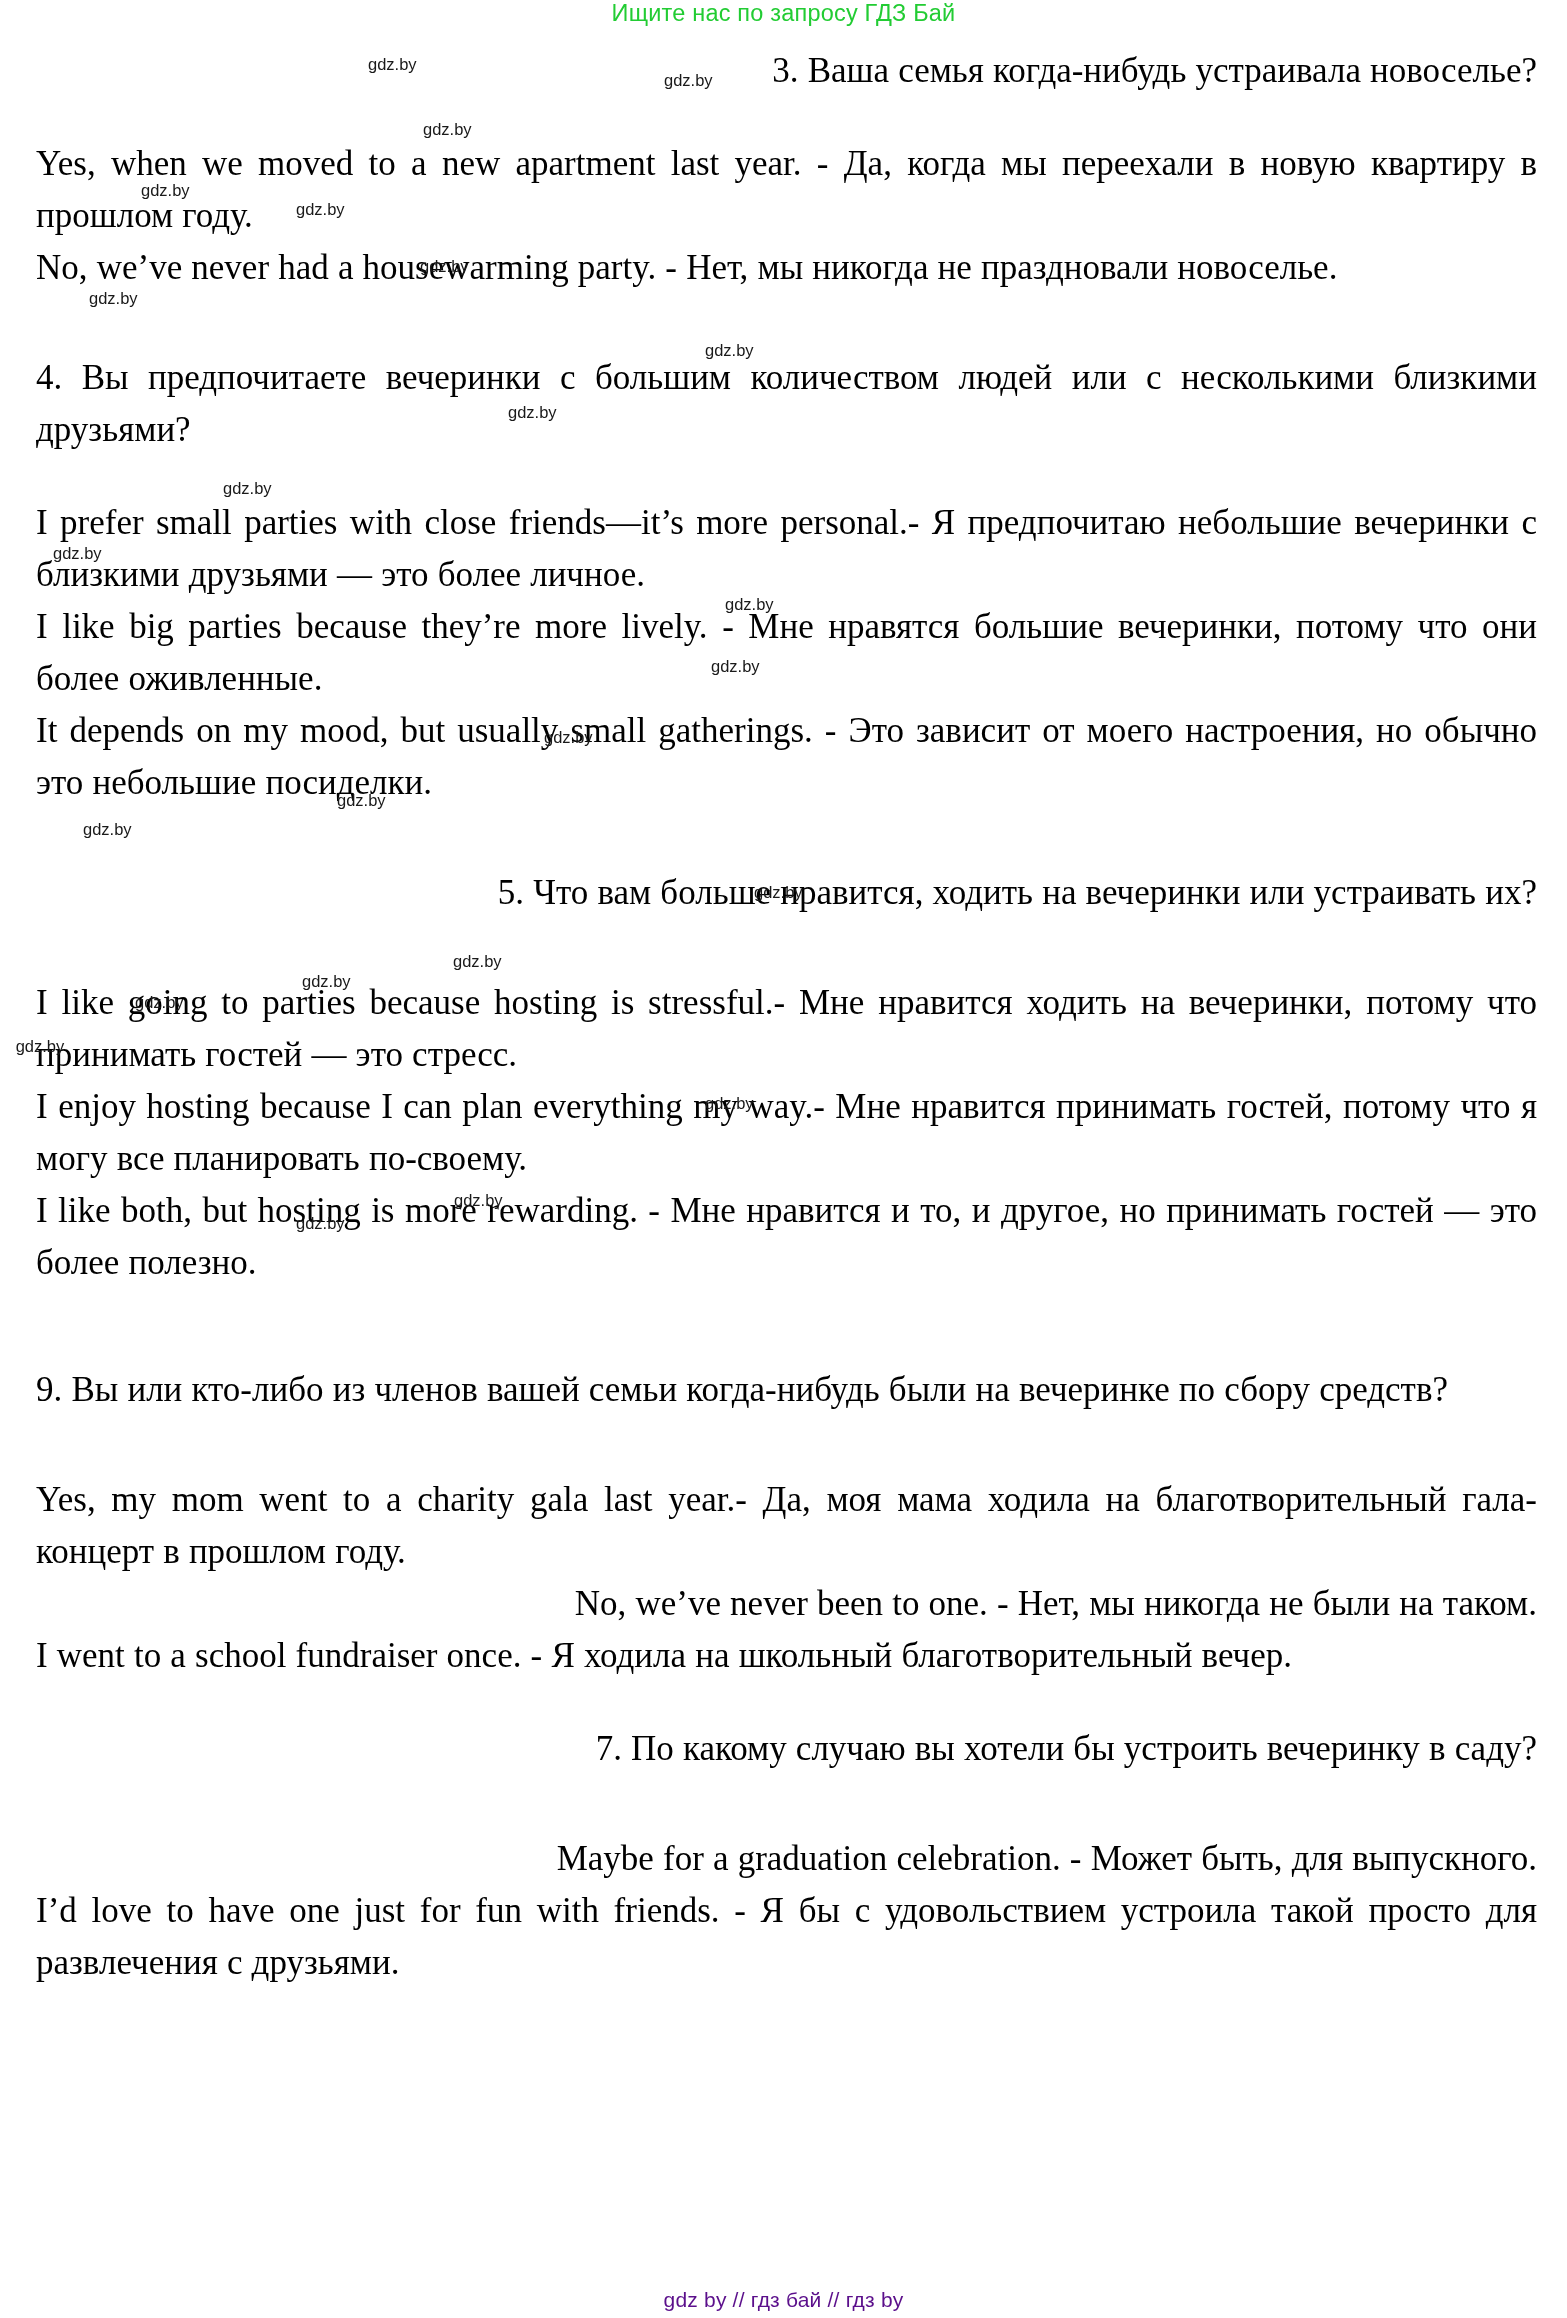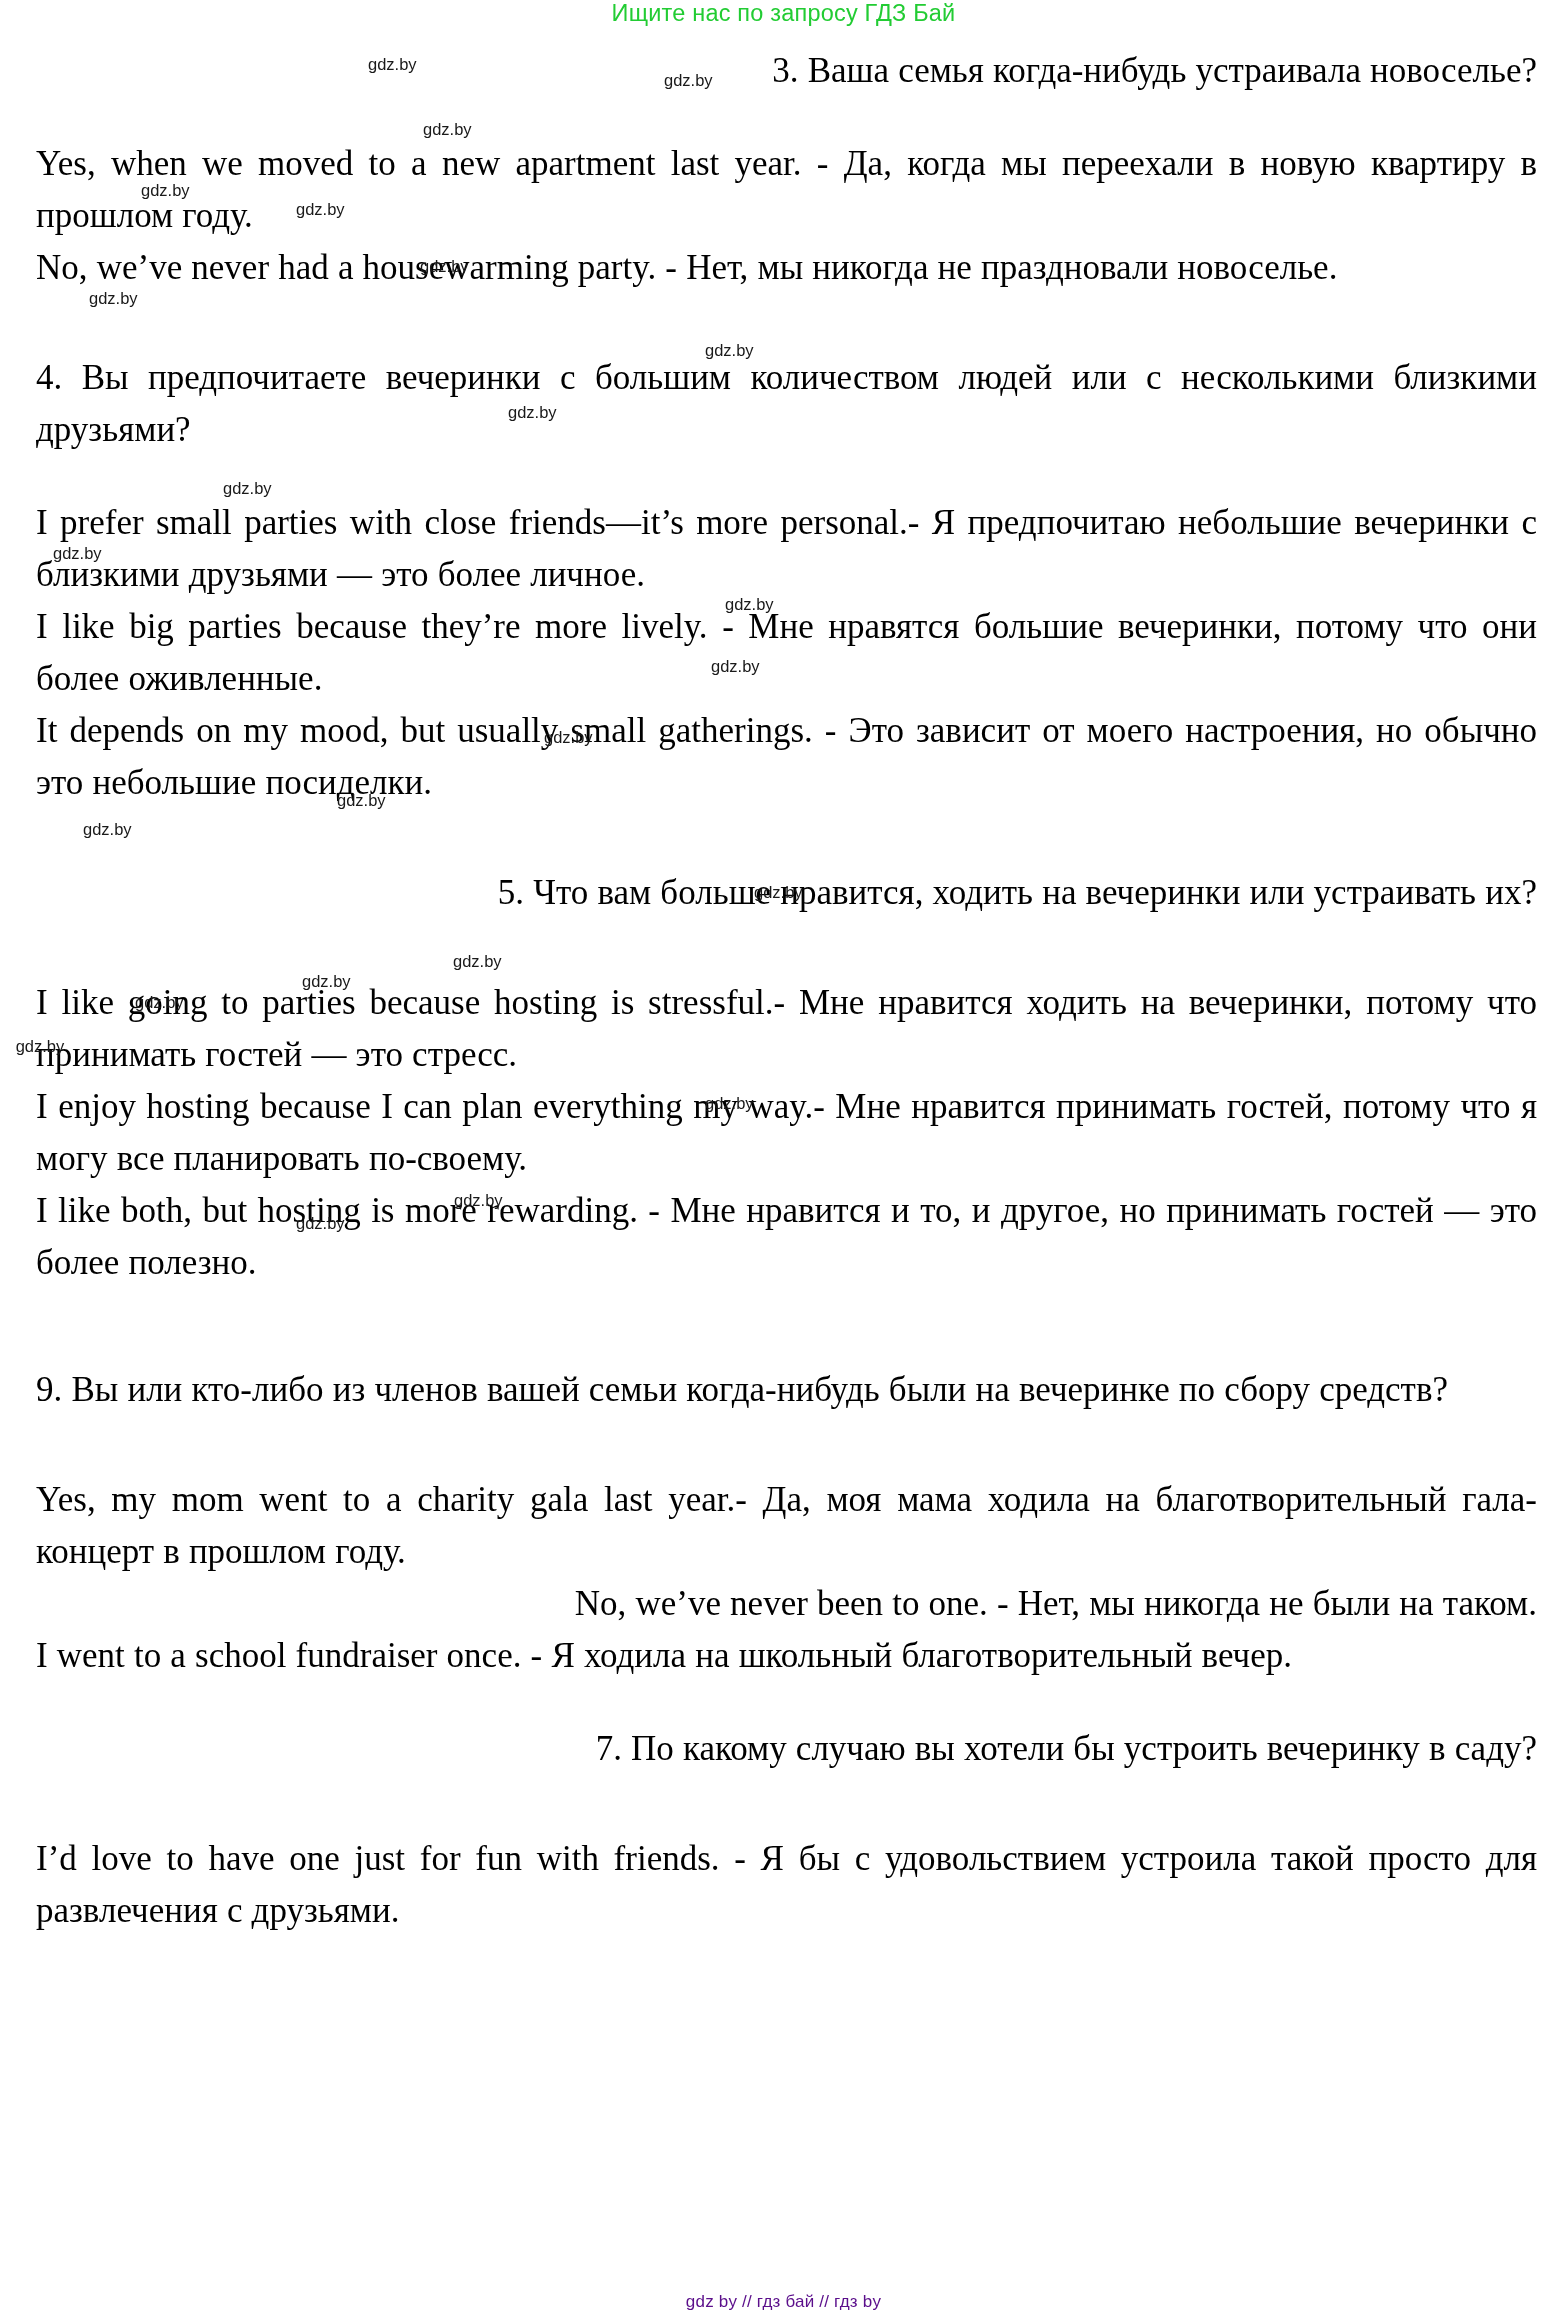--- a/index.html
+++ b/index.html
@@ -77,21 +77,21 @@
   }
 
   
   .footer-links {
     position: absolute;
     left: 0;
     right: 0;
     bottom: 9.4px;
     text-align: center;
     font-family: "Liberation Sans", "DejaVu Sans", sans-serif;
-    font-size: 17px;
+    font-size: 21px;
     font-weight: 400;
     letter-spacing: 0.2px;
     line-height: 1;
     white-space: nowrap;
   }
 </style>
 </head>
 <body style="background: rgb(255, 255, 255); color: rgb(0, 0, 0);">
 
 <div id="page">
@@ -126,20 +126,21 @@
     <p class="para justify q-text">9. Вы или кто-либо из членов вашей семьи когда-нибудь были на вечеринке по сбору средств?</p>
     <div class="gap-lg"></div>
     <p class="para justify ans-text">Yes, my mom went to a charity gala last year.- Да, моя мама ходила на благотворительный гала-концерт в прошлом году.</p>
     <p class="para left ans-text">No, we’ve never been to one. - Нет, мы никогда не были на таком.</p>
     <p class="para justify ans-text">I went to a school fundraiser once. - Я ходила на школьный благотворительный вечер.</p>
 
     <div class="gap-md"></div>
 
     <p class="para left q-text">7. По какому случаю вы хотели бы устроить вечеринку в саду?</p>
     <div class="gap-lg"></div>
+    <p class="para left ans-text">Maybe for a graduation celebration. - Может быть, для выпускного.</p>
     <p class="para justify ans-text">I’d love to have one just for fun with friends. - Я бы с удовольствием устроила такой просто для развлечения с друзьями.</p>
 
   </div>
 
   <div id="watermark-layer">
       <span class="wm" style="left: 368px; top: 56px; color: rgb(26, 26, 26);">gdz.by</span>
       <span class="wm" style="left: 664px; top: 72px; color: rgb(26, 26, 26);">gdz.by</span>
       <span class="wm" style="left: 423px; top: 121px; color: rgb(26, 26, 26);">gdz.by</span>
       <span class="wm" style="left: 141px; top: 182px; color: rgb(26, 26, 26);">gdz.by</span>
       <span class="wm" style="left: 296px; top: 201px; color: rgb(26, 26, 26);">gdz.by</span>

